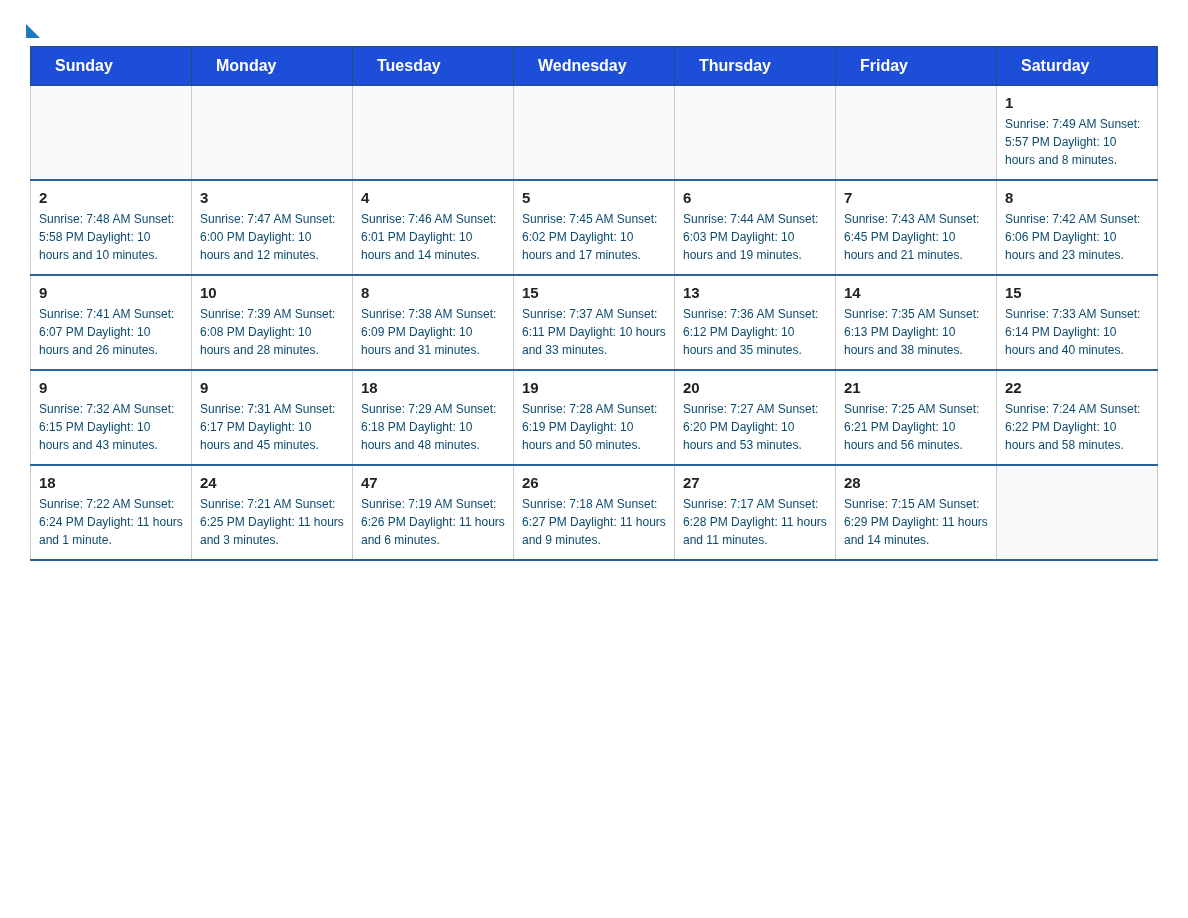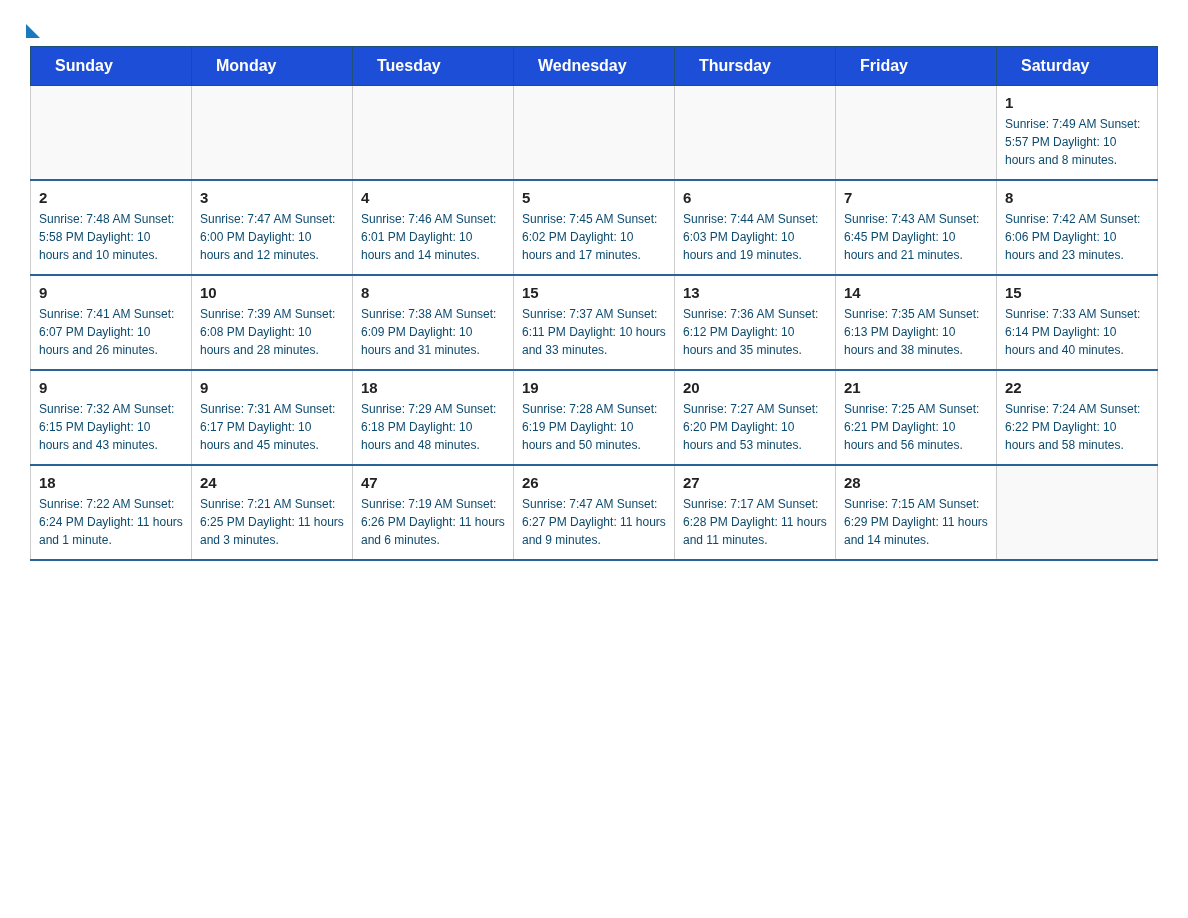--- a/index.html
+++ b/index.html
@@ -294,21 +294,21 @@
 Daylight: 11 hours and 3 minutes.</div>
         </td>
         <td>
           <span class="day-number">47</span>
           <div class="day-info">Sunrise: 7:19 AM
 Sunset: 6:26 PM
 Daylight: 11 hours and 6 minutes.</div>
         </td>
         <td>
           <span class="day-number">26</span>
-          <div class="day-info">Sunrise: 7:47 AM
+          <div class="day-info">Sunrise: 7:18 AM
 Sunset: 6:27 PM
 Daylight: 11 hours and 9 minutes.</div>
         </td>
         <td>
           <span class="day-number">27</span>
           <div class="day-info">Sunrise: 7:17 AM
 Sunset: 6:28 PM
 Daylight: 11 hours and 11 minutes.</div>
         </td>
         <td>

